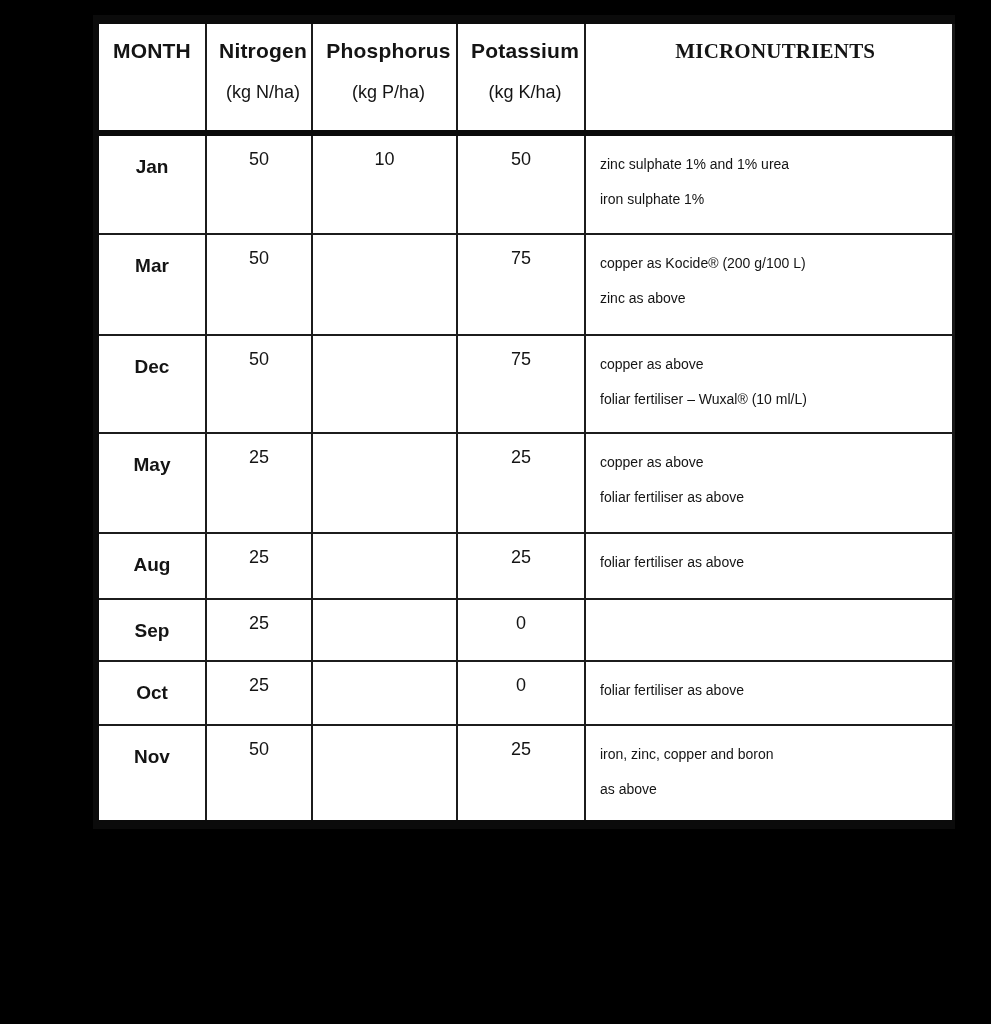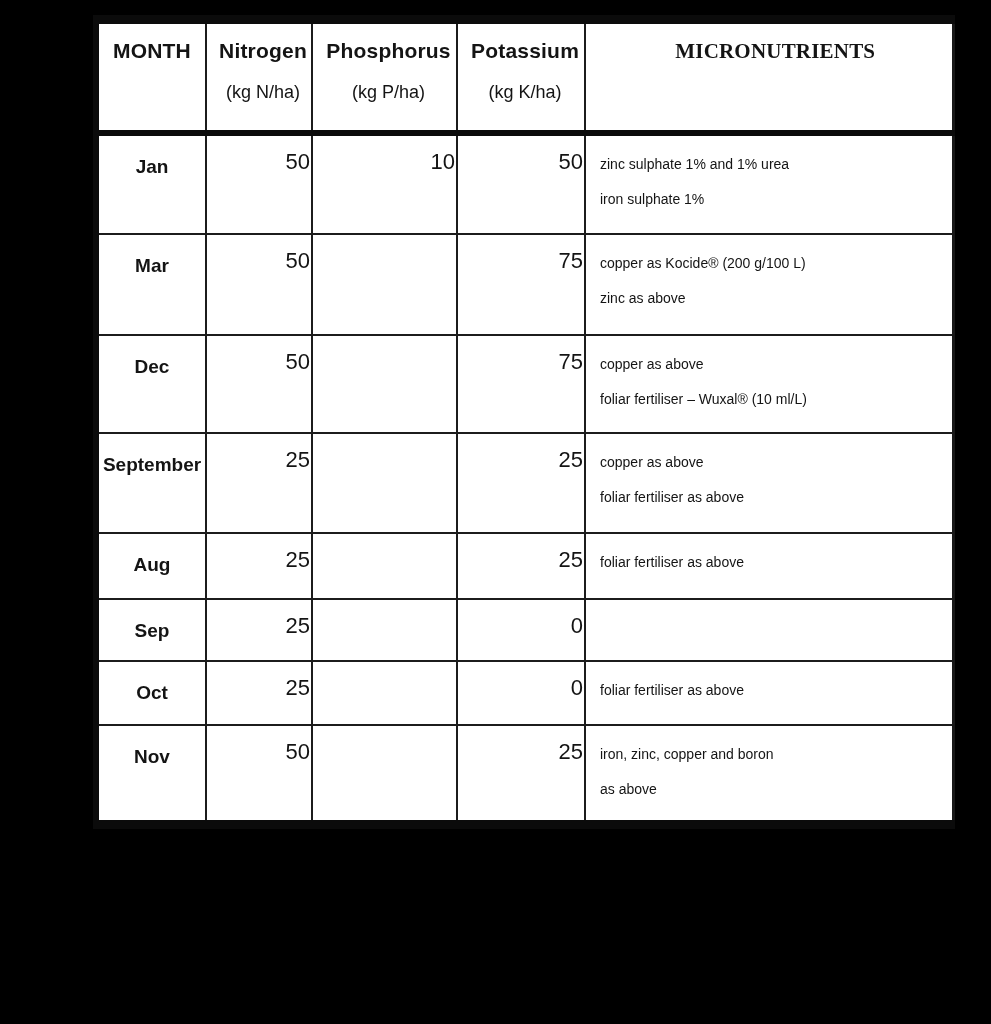--- a/index.html
+++ b/index.html
@@ -55,22 +55,22 @@
   th.h-micro { padding-left: 14px; font-family: Liberation Serif, serif; }
   td.c-month {
     text-align: center;
     font-weight: bold;
     font-size: 19px;
     padding-top: 13px;
     line-height: 36px;
     white-space: pre-line;
   }
   td.c-num {
-    text-align: right;
-    font-size: 22px;
+    text-align: center;
+    font-size: 18px;
     padding-top: 13px;
   }
   td.c-micro {
     font-size: 14px;
     padding: 11px 8px 0 14px;
     line-height: 35px;
     white-space: pre-line;
   }
   tr.r-jan    td { height: 83px; }
   tr.r-feb    td { height: 150px; }
@@ -136,21 +136,21 @@
       </tr>
       <tr class="r-apr">
         <td class="c-month">Dec</td>
         <td class="c-num">50</td>
         <td class="c-num"></td>
         <td class="c-num">75</td>
         <td class="c-micro">copper as above
 foliar fertiliser – Wuxal® (10 ml/L)</td>
       </tr>
       <tr class="r-may">
-        <td class="c-month">September</td>
+        <td class="c-month">May</td>
         <td class="c-num">25</td>
         <td class="c-num"></td>
         <td class="c-num">25</td>
         <td class="c-micro">copper as above
 foliar fertiliser as above</td>
       </tr>
       <tr class="r-aug">
         <td class="c-month">Aug</td>
         <td class="c-num">25</td>
         <td class="c-num"></td>

